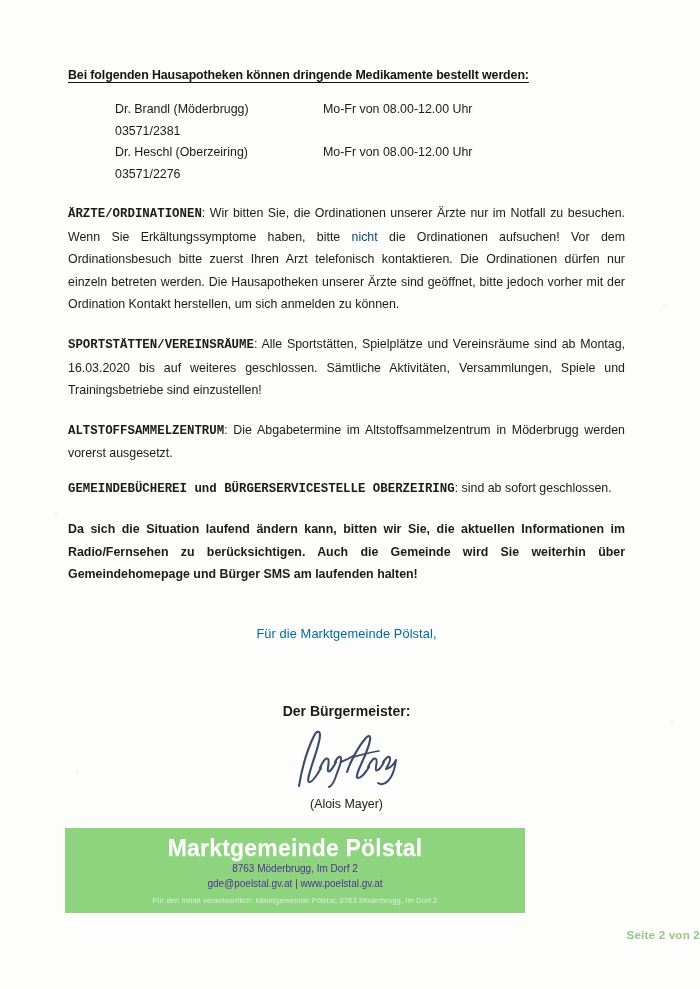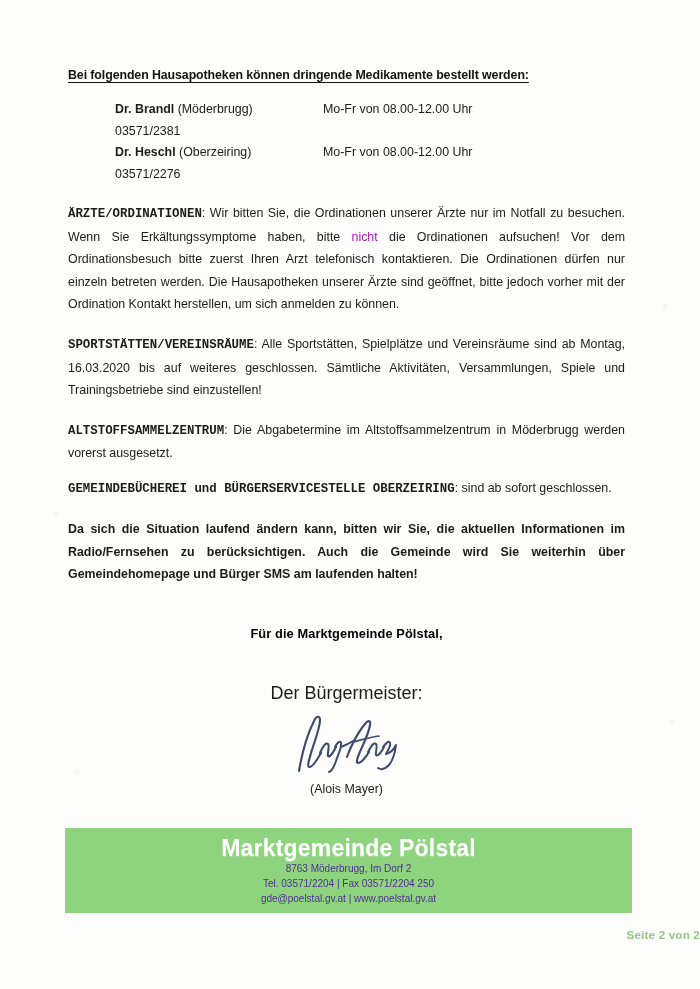--- a/index.html
+++ b/index.html
@@ -61,86 +61,87 @@
     font-size: 12.4px;
     line-height: 21.5px;
     color: #1b1b1b;
   }
   .ph-name {
     width: 255px;
     padding-left: 47px;
     box-sizing: border-box;
     white-space: nowrap;
   }
-  .ph-name b { font-weight: bold; }
+  .ph-name b { font-weight: normal; }
   .ph-hours { white-space: nowrap; }
   .ph-phone {
     padding-left: 47px;
     font-size: 12.4px;
     line-height: 21.5px;
   }
 
   
   .para {
     font-size: 12.4px;
     line-height: 22.6px;
     text-align: justify;
     color: #1b1b1b;
     margin-top: 17px;
   }
   .para.tight { margin-top: 3px; }
   .para b { font-weight: bold; font-family: Liberation Mono, monospace; }
   .para.all-bold { font-weight: bold; }
-  .hl-orange { color: #a21caf; }
+  .hl-orange { color: #0c4a6e; }
 
   .closing {
     font-size: 12.4px;
     line-height: 21.5px;
     margin-top: 19px;
     color: #1b1b1b;
   }
   .hl-red {
     color: #cd6155;
   }
 
   
   .sig-block {
     margin-top: 40px;
     text-align: center;
   }
   .sig-for {
     font-size: 12.8px;
-    font-weight: bold;
-    color: #000000;
+    font-weight: normal;
+    color: #0369a1;
     letter-spacing: .1px;
   }
   .sig-role {
-    font-size: 18px;
-    margin-top: 42px;
-    color: #1b1b1b;
+    font-size: 14px;
+    margin-top: 62px;
+    color: #1b1b1b;
+    font-weight: bold;
   }
   .sig-ink {
     height: 72px;
     margin-top: 4px;
     display: flex;
     align-items: center;
     justify-content: center;
   }
   .sig-name {
     font-size: 12.4px;
     color: #1b1b1b;
     margin-top: 2px;
   }
 
   
   .footer-banner {
     position: absolute;
     left: 65px;
     top: 828px;
-    width: 567px;
+    width: 460px;
     height: 85px;
     background: #8ed47f;
     text-align: center;
     box-sizing: border-box;
     padding-top: 7px;
     overflow: hidden;
   }
   .fb-title {
     font-size: 23px;
     font-weight: bold;
@@ -243,20 +244,19 @@
         </svg>
       </div>
       <div class="sig-name">(Alois Mayer)</div>
     </div>
 
   </div>
 
   <div class="footer-banner">
     <div class="fb-title">Marktgemeinde Pölstal</div>
     <div class="fb-line">8763 Möderbrugg, Im Dorf 2</div>
-    <div class="fb-line">Tel. 03571/2204 | Fax 03571/2204 250</div>
     <div class="fb-line">gde@poelstal.gv.at | www.poelstal.gv.at</div>
     <div class="fb-fineprint">Für den Inhalt verantwortlich: Marktgemeinde Pölstal; 8763 Möderbrugg, Im Dorf 2</div>
   </div>
 
   <div class="page-number">Seite 2 von 2</div>
 
 </div>
 
 </body></html>

